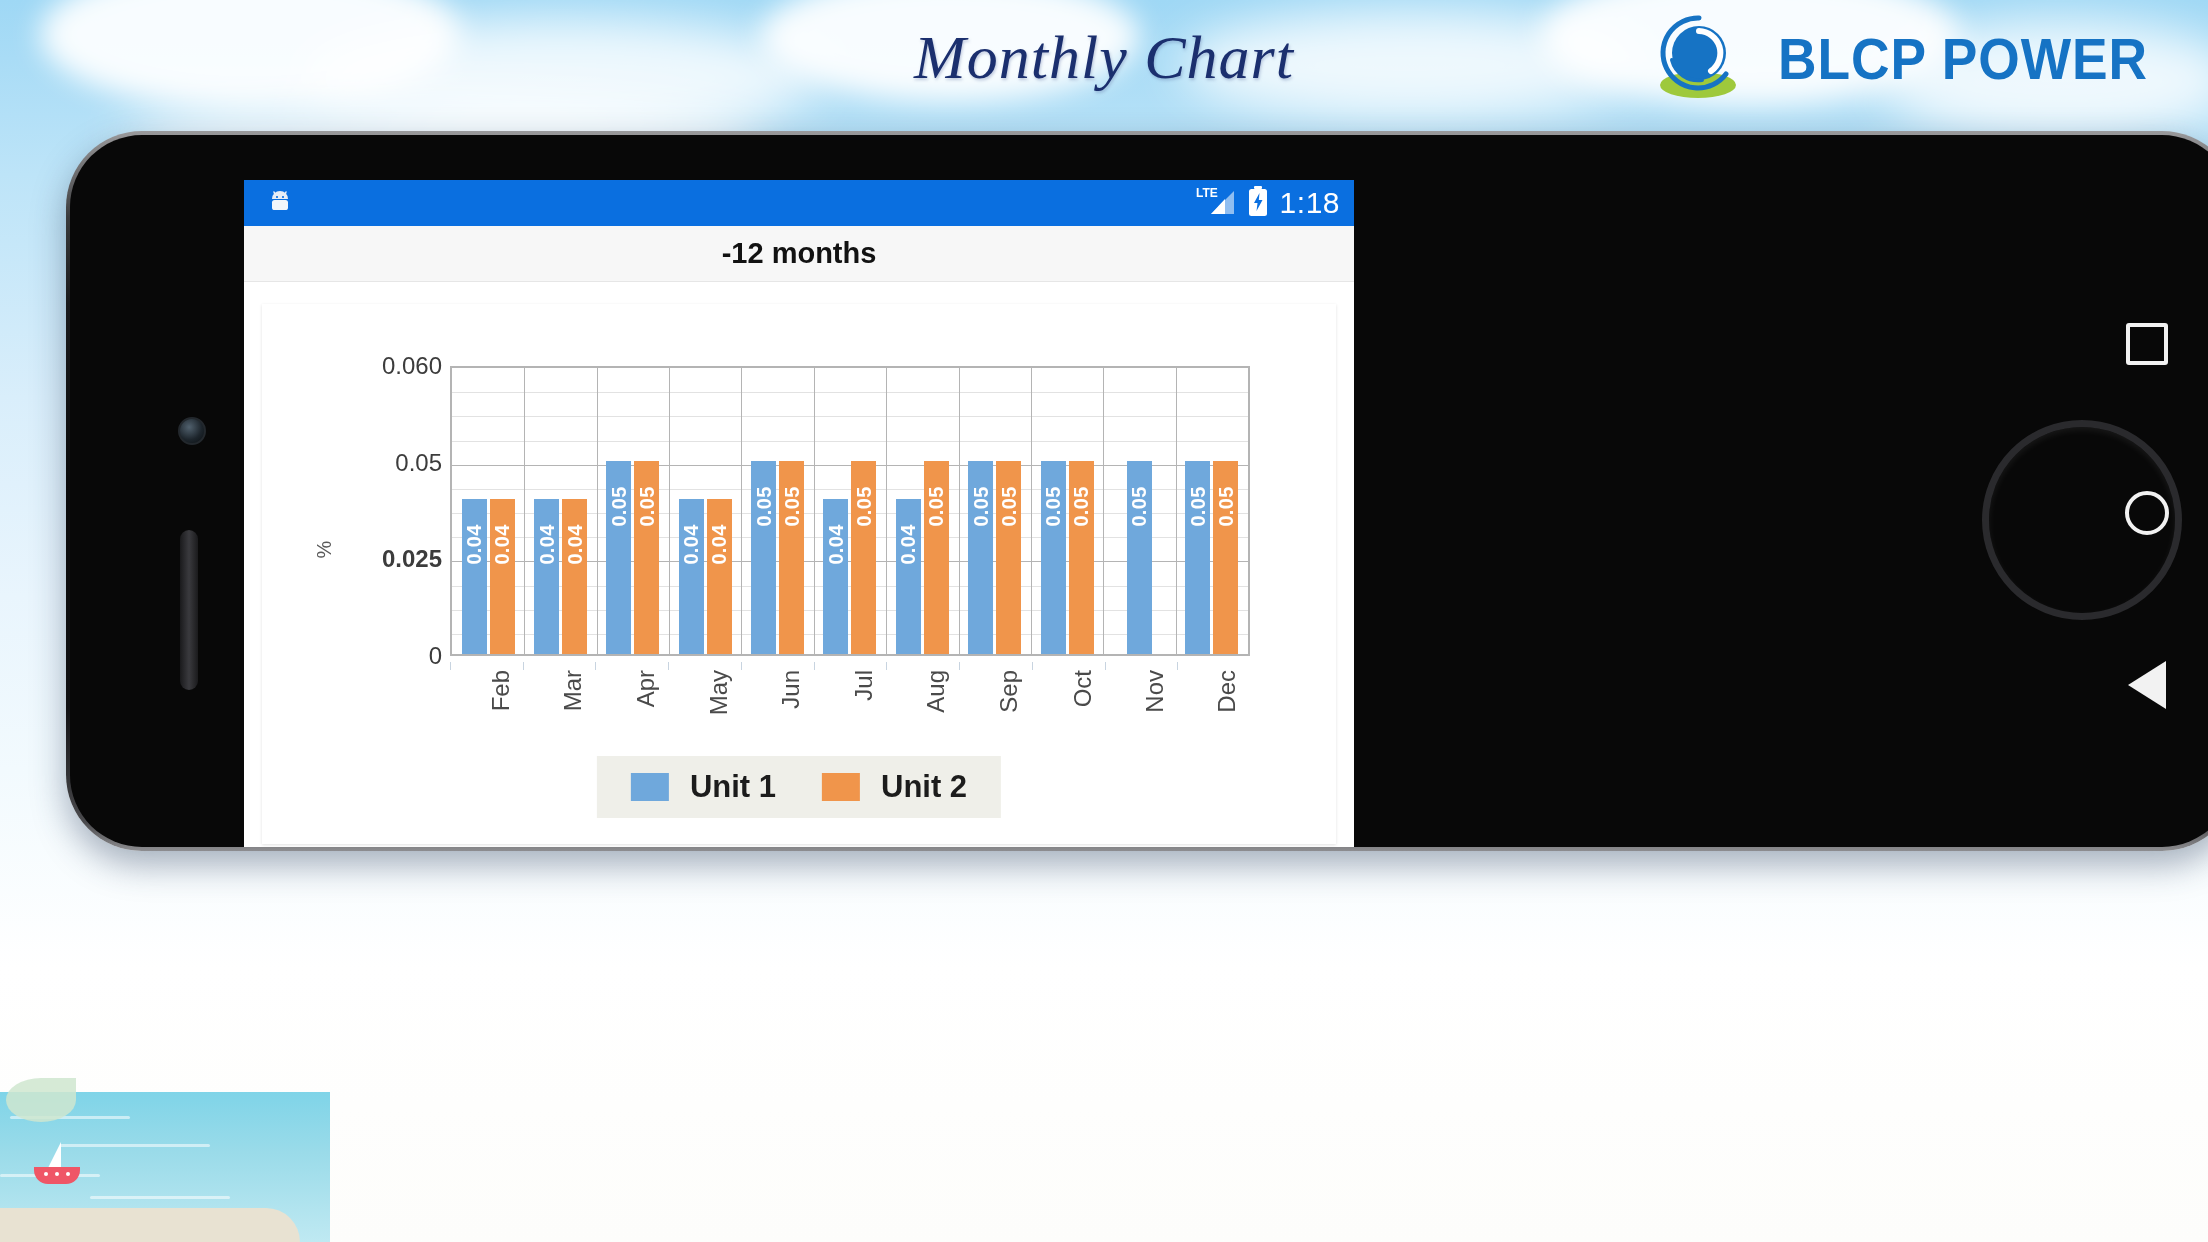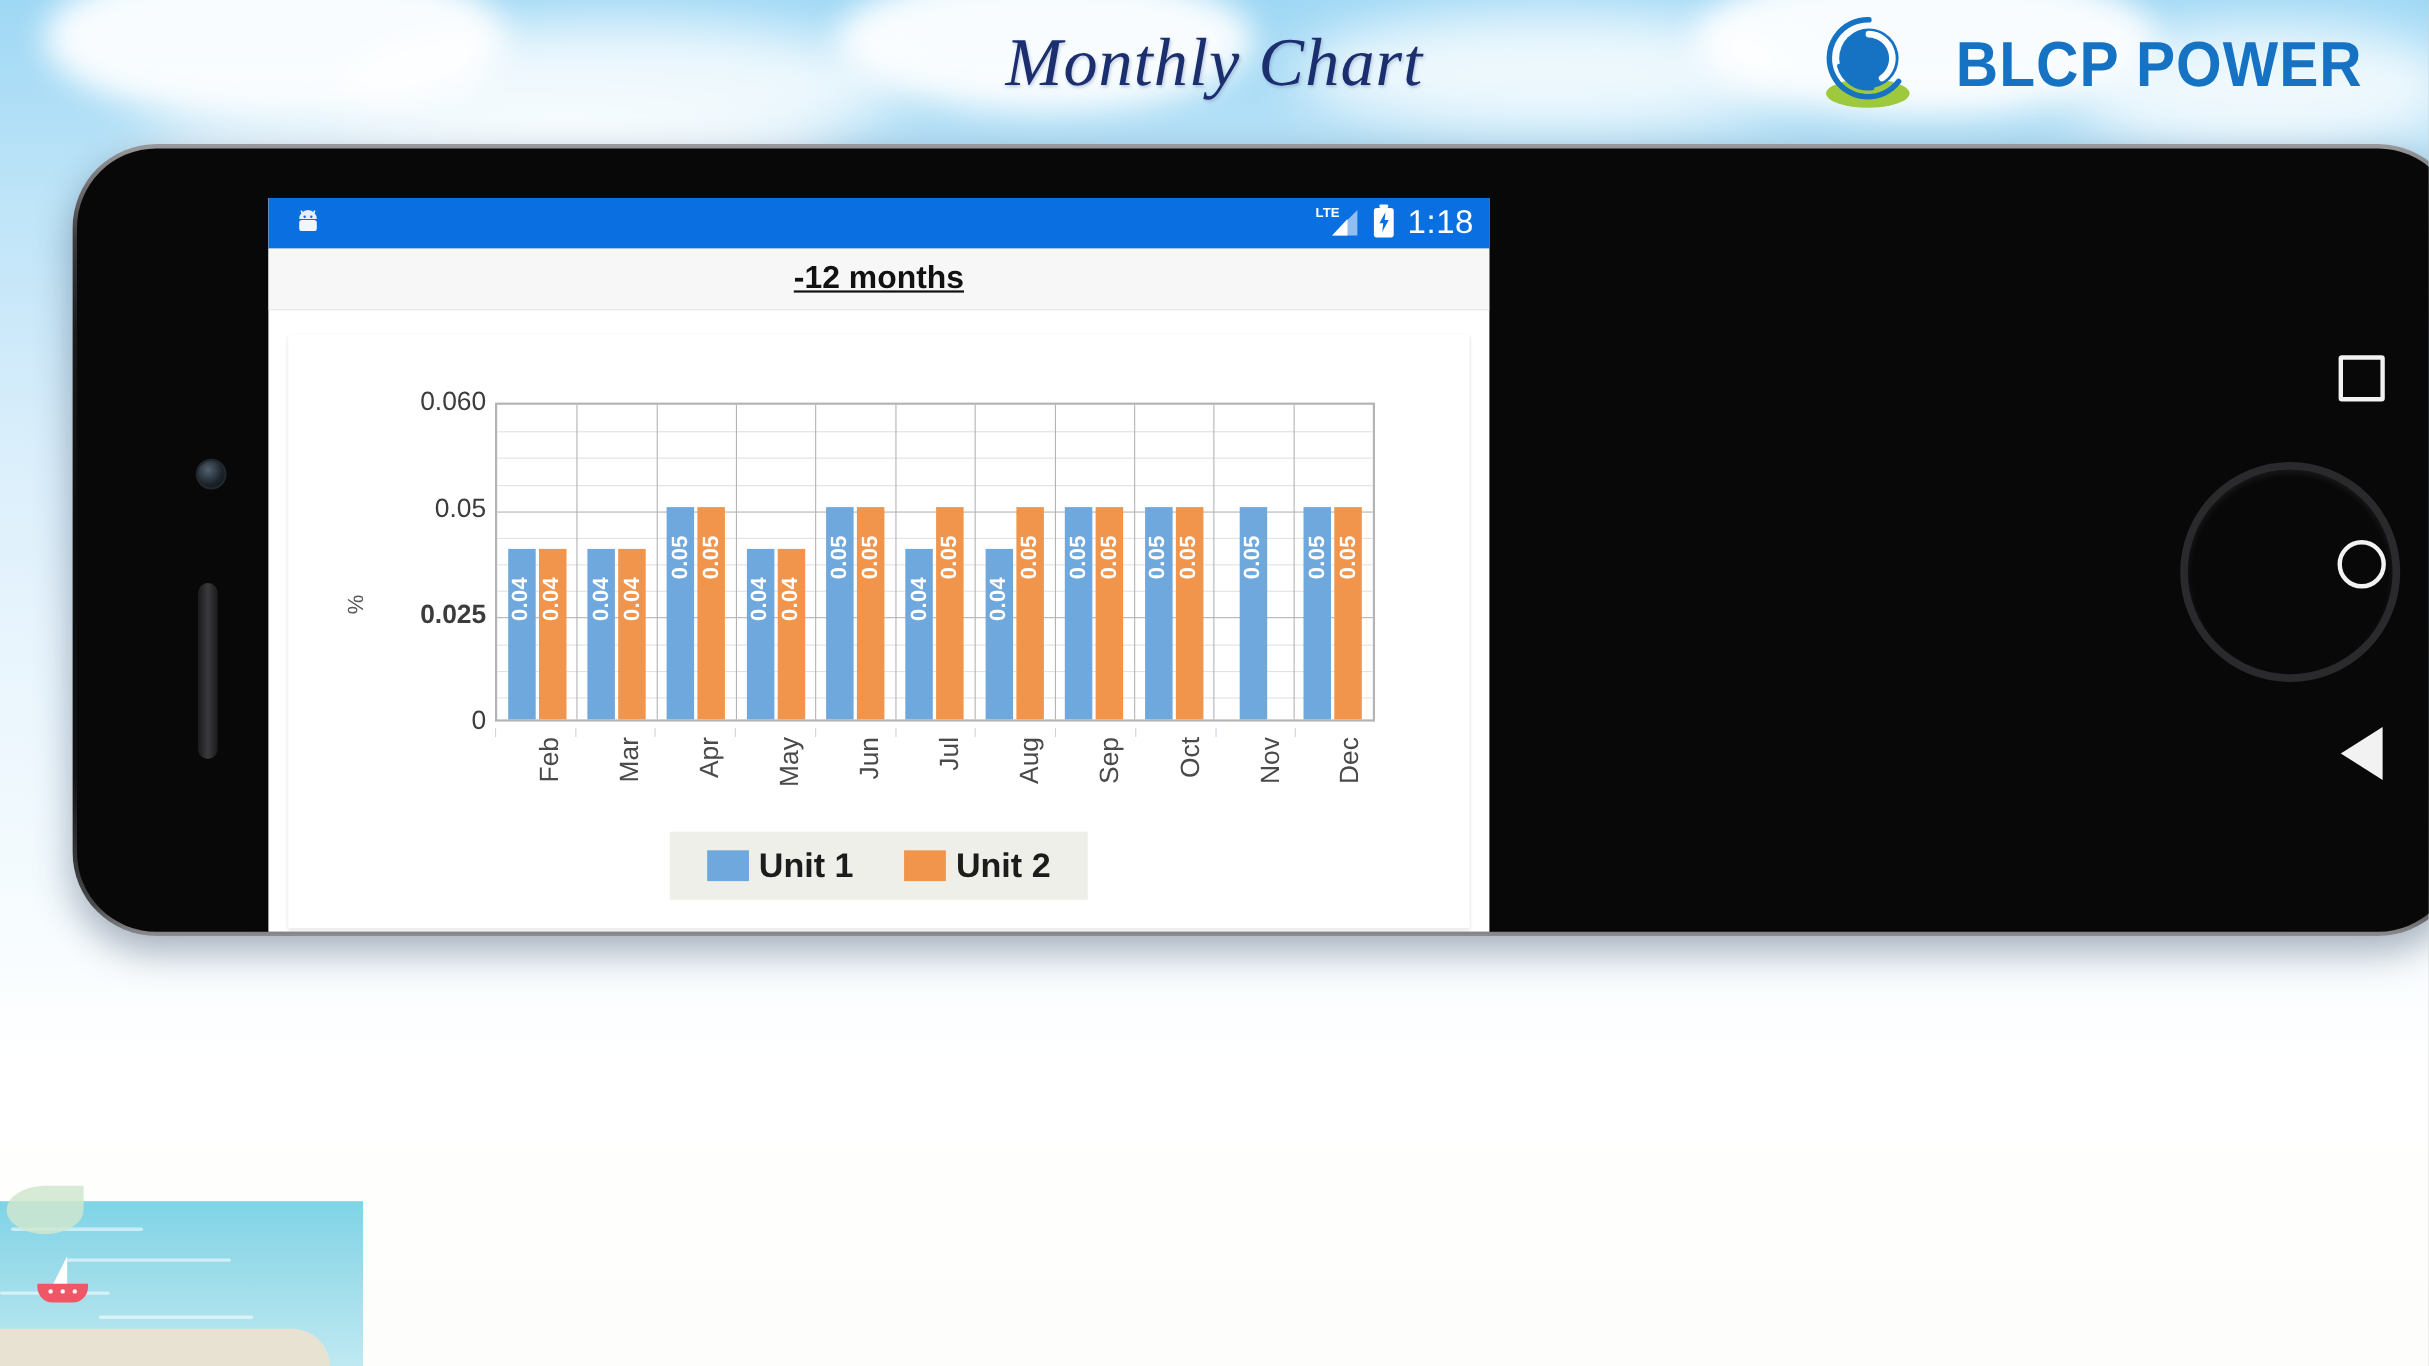--- a/index.html
+++ b/index.html
@@ -165,21 +165,20 @@
     background: #f7f7f7;
     display: flex;
     align-items: center;
     justify-content: center;
     border-bottom: 1px solid #e6e6e6;
   }
   #app-bar-title {
     font-size: 29px;
     font-weight: bold;
     color: #121212;
-    text-decoration: underline;
   }
 
   
   #chart-card {
     position: absolute;
     left: 18px; top: 124px;
     width: 1074px; height: 540px;
     background: #fff;
     box-shadow: 0 1px 3px rgba(0,0,0,0.12);
   }
@@ -307,21 +306,21 @@
     position: absolute;
     left: 50%;
     transform: translateX(-50%);
     top: 452px;
     background: #efefe9;
     padding: 13px 34px;
     display: flex;
     align-items: center;
     gap: 46px;
   }
-  .legend-item { display: flex; align-items: center; gap: 9px; }
+  .legend-item { display: flex; align-items: center; gap: 21px; }
   .legend-swatch { width: 38px; height: 28px; }
   .legend-text { font-size: 31px; font-weight: bold; color: #1c1c1c; }
 
   
   #nav-bar {
     position: absolute;
     right: 0; top: 45px;
     width: 174px; height: 672px;
     display: flex;
     flex-direction: column;

